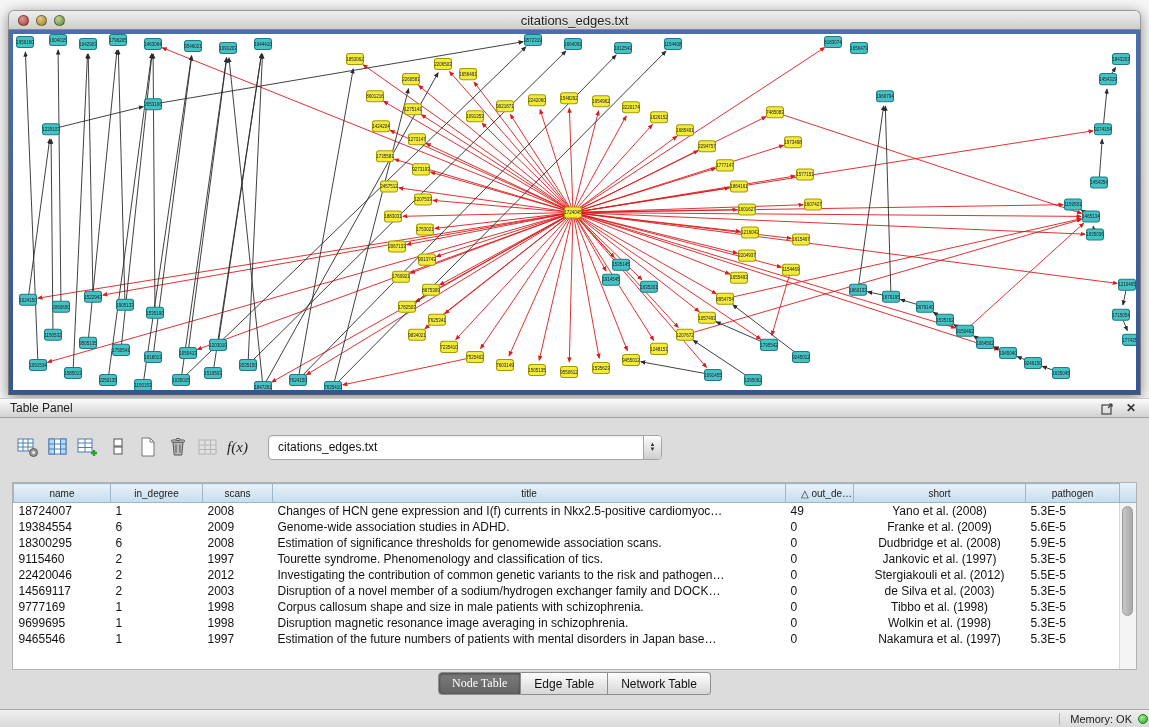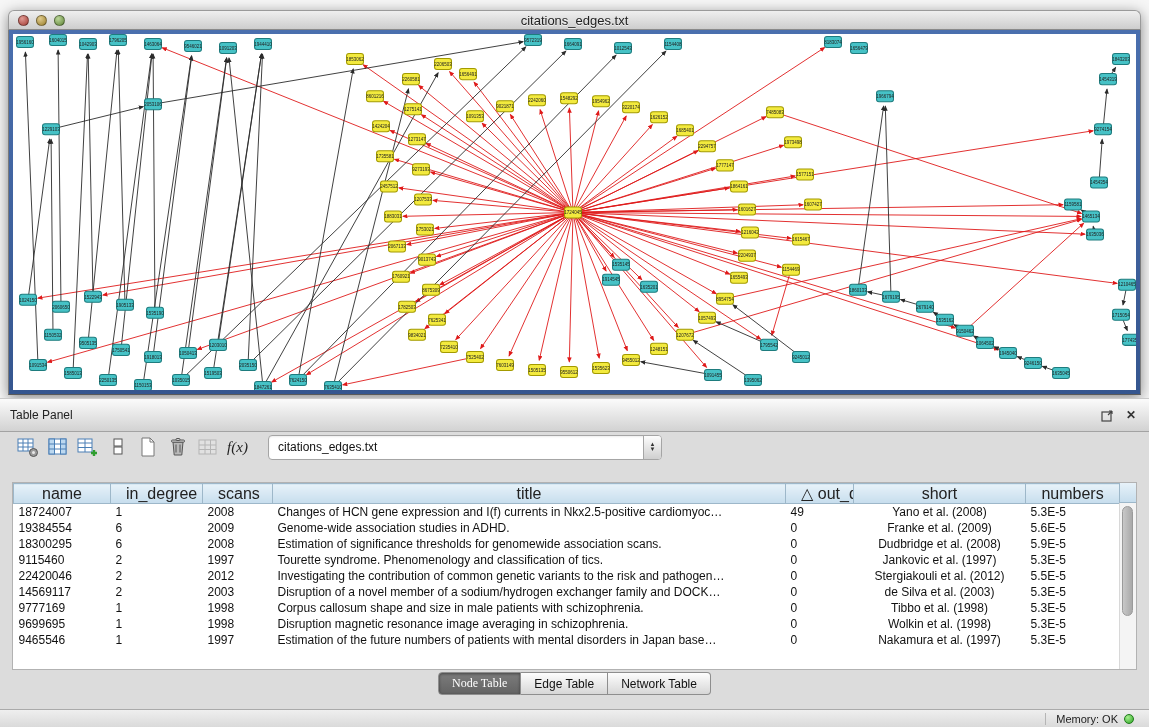--- a/index.html
+++ b/index.html
@@ -24,21 +24,21 @@
   .light.zoom{background:radial-gradient(circle at 35% 30%,#bcd79a,#5f8438);}
   .net-frame{position:absolute;top:20px;left:0;right:0;bottom:0;
     background:linear-gradient(#4a6fae,#35568f);
     border-left:1px solid #7a7a7a;border-right:1px solid #7a7a7a;border-bottom:1px solid #5a5a5a;
     padding:4px;box-sizing:border-box;}
   .net-canvas{width:100%;height:100%;background:#ffffff;overflow:hidden;}
   .net-canvas svg{display:block;}
 
   
   .table-panel{position:absolute;top:398px;left:0;width:1149px;height:329px;background:#dcdcdc;}
-  .panel-header{height:34px;background:linear-gradient(#fbfbfb,#d2d2d2);
+  .panel-header{height:20px;background:linear-gradient(#fbfbfb,#d2d2d2);
     border-top:1px solid #c9c9c9;border-bottom:1px solid #a3a3a3;
     display:flex;align-items:center;padding:0 10px;font-size:12px;color:#222;box-sizing:border-box;}
   .panel-header .spacer{flex:1;}
   .ph-icon{width:16px;height:16px;display:flex;align-items:center;justify-content:center;
     color:#333;font-size:12px;cursor:default;margin-left:8px;}
 
   .toolbar{position:absolute;top:30px;left:14px;right:14px;height:38px;
     display:flex;align-items:center;gap:3px;}
   .tb-icon{width:27px;height:27px;display:flex;align-items:center;justify-content:center;border-radius:4px;}
   .fx{font-family:"Liberation Serif",serif;font-style:italic;font-size:15px;color:#222;}
@@ -46,21 +46,21 @@
     border-radius:4px;display:flex;align-items:center;font-size:12px;color:#111;overflow:hidden;
     box-shadow:inset 0 1px 2px rgba(0,0,0,.08);}
   .combo .val{flex:1;padding:0 9px;white-space:nowrap;overflow:hidden;text-overflow:ellipsis;}
   .combo .stepper{width:17px;height:100%;border-left:1px solid #a5a5a5;
     background:linear-gradient(#fdfdfd,#cfcfcf);display:flex;flex-direction:column;
     align-items:center;justify-content:center;line-height:5px;font-size:6px;color:#333;}
 
   .table-wrap{position:absolute;top:84px;left:12px;right:12px;height:188px;background:#ffffff;
     border:1px solid #b2b2b2;box-sizing:border-box;overflow:hidden;}
   table.data{border-collapse:collapse;table-layout:fixed;width:1106px;font-size:12px;color:#111;}
-  table.data th{height:19px;font-weight:normal;font-size:16px;color:#222;
+  table.data th{height:19px;font-weight:normal;font-size:10px;color:#222;
     background:linear-gradient(#e7f2f9,#c6dded);border:1px solid #9db7c9;
     text-align:center;padding:0 15px;white-space:nowrap;overflow:hidden;box-sizing:border-box;}
   table.data td{height:16px;padding:0 5px;white-space:nowrap;overflow:hidden;box-sizing:border-box;}
   td.c-center{text-align:center;}
   .scrollcap{position:absolute;top:0;right:0;width:17px;height:20px;
     background:linear-gradient(#e7f2f9,#c6dded);border-left:1px solid #9db7c9;border-bottom:1px solid #9db7c9;box-sizing:border-box;}
   .scrolltrack{position:absolute;top:20px;right:0;width:17px;bottom:0;background:#f4f4f4;border-left:1px solid #d8d8d8;box-sizing:border-box;}
   .scrollthumb{position:absolute;left:2px;top:3px;width:11px;height:110px;border-radius:6px;
     background:linear-gradient(90deg,#c8c8c8,#a9a9a9);border:1px solid #9a9a9a;box-sizing:border-box;}
 
@@ -68,21 +68,21 @@
   .tab{height:21px;padding:0 13px;font-size:12px;display:flex;align-items:center;
     background:linear-gradient(#fdfdfd,#d7d7d7);border:1px solid #8e8e8e;border-left-width:0;color:#111;}
   .tab:first-child{border-left-width:1px;border-radius:4px 0 0 4px;}
   .tab:last-child{border-radius:0 4px 4px 0;}
   .tab.active{background:linear-gradient(#7c7c7c,#636363);color:#ffffff;
     box-shadow:inset 0 1px 3px rgba(0,0,0,.45);font-family:Liberation Serif, serif;}
 
   .statusbar{position:absolute;bottom:0;left:0;width:100%;height:18px;
     background:linear-gradient(#efefef,#dadada);border-top:1px solid #aaaaaa;
     display:flex;align-items:center;justify-content:flex-end;gap:6px;
-    font-size:11px;color:#222;padding-right:15px;box-sizing:border-box;}
+    font-size:11px;color:#222;padding-right:1px;box-sizing:border-box;}
   .statusbar .vsep{width:1px;height:12px;background:#b5b5b5;margin-right:4px;}
   .mem-dot{width:10px;height:10px;border-radius:50%;
     background:radial-gradient(circle at 35% 30%,#a6f08e,#2ea526);border:1px solid #1f7a1a;box-sizing:border-box;}
 </style>
 </head>
 <body>
 
 <div class="desktop"></div>
 
 <div class="net-window">
@@ -797,21 +797,21 @@
           <col style="width:94px">
       </colgroup>
       <thead>
           <tr id="thead-row">
             <th>name</th>
             <th>in_degree</th>
             <th>scans</th>
             <th>title</th>
             <th>△ out_de…</th>
             <th>short</th>
-            <th>numbers</th>
+            <th>pathogen</th>
           </tr>
         </thead>
       <tbody id="tbody">
           <tr>
             <td>18724007</td>
             <td>1</td>
             <td>2008</td>
             <td>Changes of HCN gene expression and I(f) currents in Nkx2.5-positive cardiomyoc…</td>
             <td>49</td>
             <td class="c-center">Yano et al. (2008)</td>

